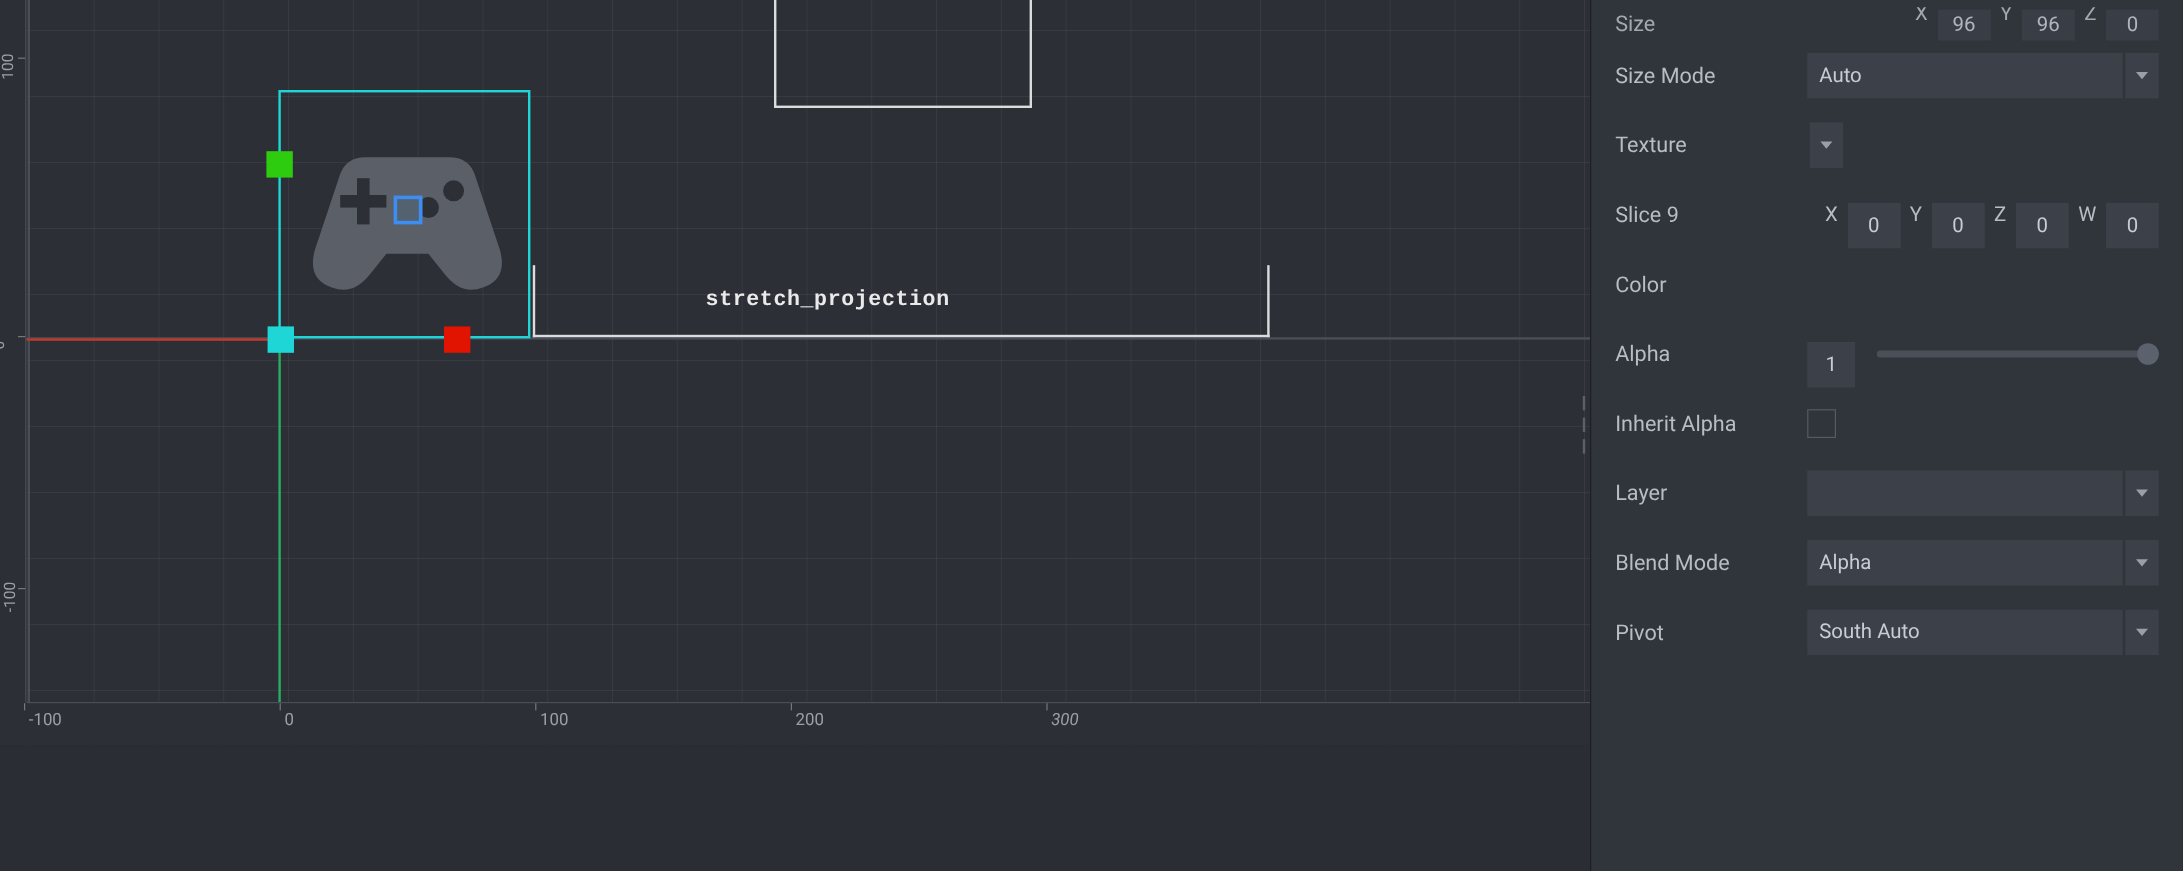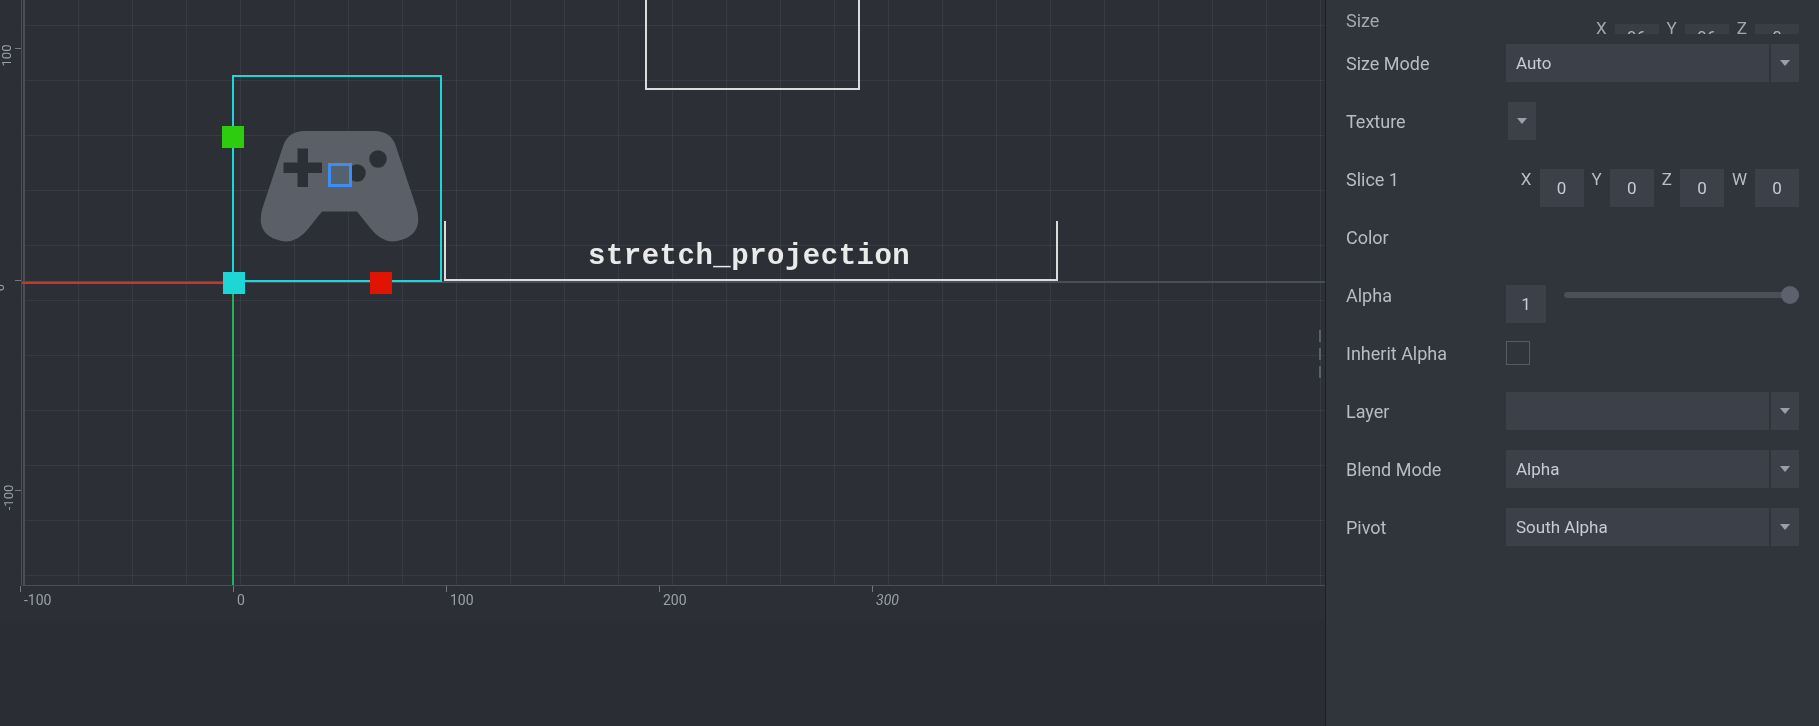--- a/index.html
+++ b/index.html
@@ -168,21 +168,21 @@
     top: 221px;
     width: 614px;
     height: 60px;
   }
   .stretch-label {
     position: absolute;
     left: 588px;
     top: 240px;
     font-family: "Courier New", monospace;
     font-weight: bold;
-    font-size: 29px;
+    font-size: 18px;
     color: #eaeaea;
     letter-spacing: 0.5px;
     text-align: center;
   }
   .upper-box {
     position: absolute;
     border-left: 2px solid #dcdcdc;
     border-right: 2px solid #dcdcdc;
     border-bottom: 2px solid #dcdcdc;
     left: 645px;
@@ -322,21 +322,21 @@
     position: absolute;
     right: 0;
     top: -6px;
   }
 
   
   .row.clipped {
     min-height: 28px;
     height: 28px;
     overflow: hidden;
-    align-items: flex-start;
+    align-items: flex-end;
     margin-top: -12px;
     opacity: 0.85;
   }
   .row.clipped .label, .row.clipped .axis-label { align-self: center; }
   .row.clipped .input { height: 26px; }
 </style>
 </head>
 <body>
 
 <div class="app">
@@ -431,21 +431,21 @@
       <div class="row">
         <div class="label">Texture</div>
         <div class="select-wrap">
           <div class="select-arrow">
             <span class="chevron"></span>
           </div>
         </div>
       </div>
 
       <div class="row">
-        <div class="label">Slice 1</div>
+        <div class="label">Slice 9</div>
         <div class="xyz-group">
           <span class="axis-label">X</span>
           <div class="input">0</div>
           <span class="axis-label">Y</span>
           <div class="input">0</div>
           <span class="axis-label">Z</span>
           <div class="input">0</div>
           <span class="axis-label">W</span>
           <div class="input">0</div>
         </div>
@@ -489,21 +489,21 @@
           <div class="select-arrow">
             <span class="chevron"></span>
           </div>
         </div>
       </div>
 
       <div class="row">
         <div class="label">Pivot</div>
         <div class="select-wrap">
           <div class="select">
-            <span>South Alpha</span>
+            <span>South Auto</span>
           </div>
           <div class="select-arrow">
             <span class="chevron"></span>
           </div>
         </div>
       </div>
 
     </div>
   </div>
 </div>

